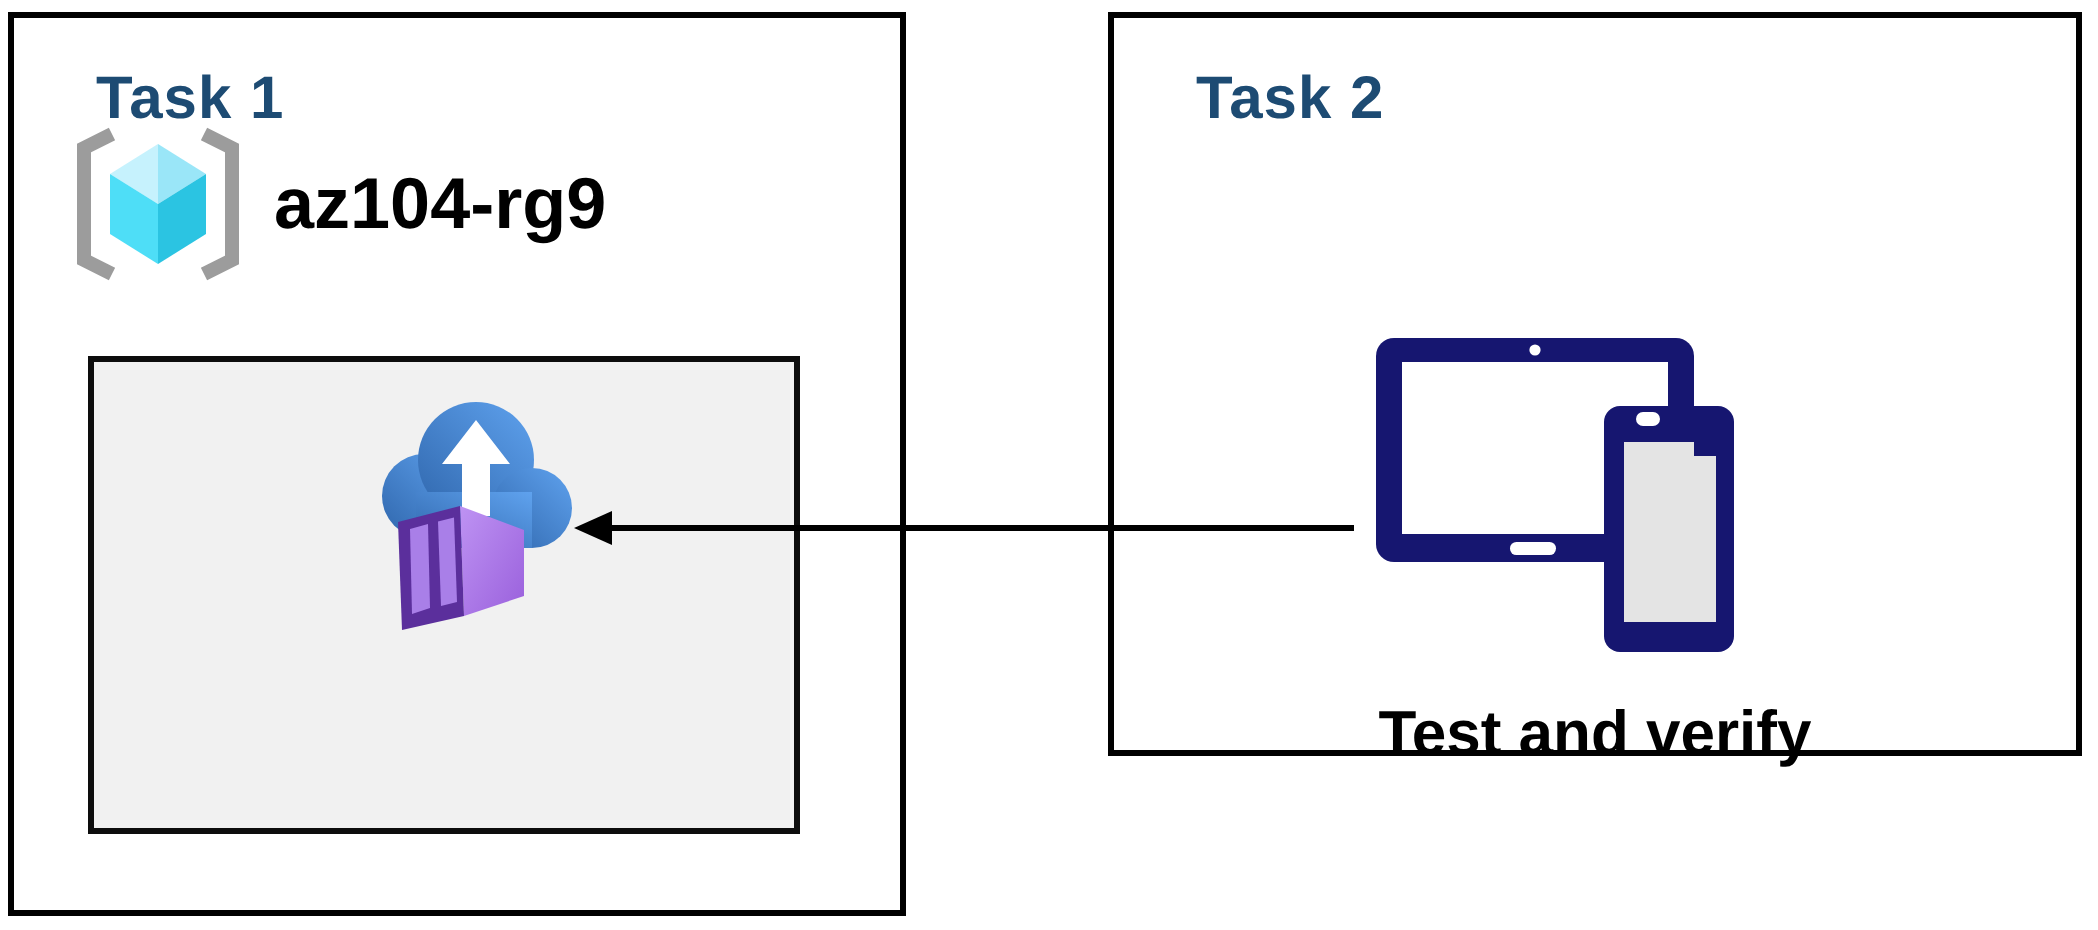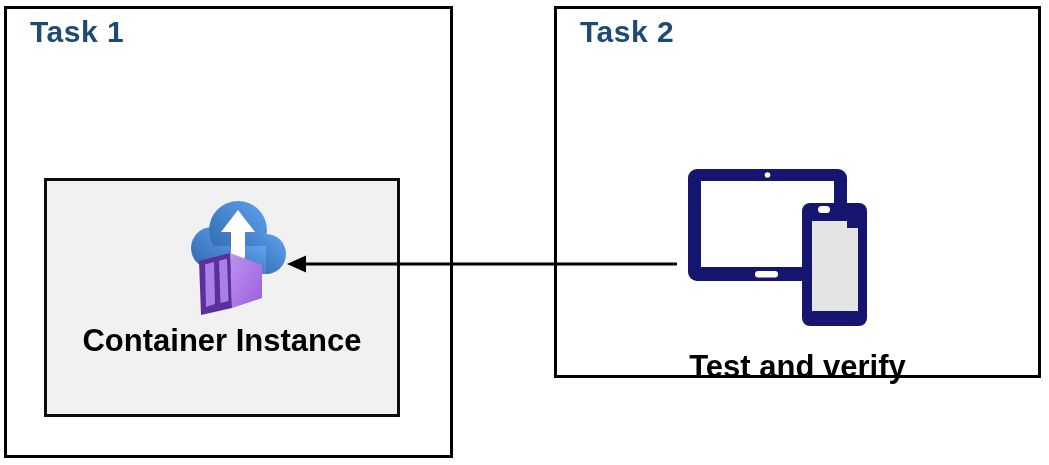--- a/index.html
+++ b/index.html
@@ -1,21 +1,21 @@
 <!DOCTYPE html>
 <html style="--task-title: #1D4B73; --box-border: #000000; --inner-box-bg: #F1F1F1; --inner-box-border: #0D0D0D; --label-text: #000000; --device-navy: #161670; --device-screen-gray: #E4E4E4; --bracket-gray: #9C9C9C; --cube-top-light: #C6F2FD; --cube-top: #9AE6F8; --cube-left: #4EDEF7; --cube-right: #2BC4E2; --cloud-dark: #2F66AC; --cloud-light: #5FA2EE; --container-front: #5B2F9C; --container-door: #A97FE8; --container-side-light: #BE93F3; --container-side-dark: #9A60DC; --arrow: #000000;"><head>
 <meta charset="utf-8">
 <style>
   html,body{margin:0;padding:0;background:#ffffff;}
   .canvas{position:relative;width:1049px;height:465px;background:#ffffff;overflow:hidden;
           font-family:"Liberation Sans", sans-serif;}
   .task-box{position:absolute;background:#ffffff;border:3px solid var(--box-border,#000);box-sizing:border-box;}
   .task1{left:4px;top:6px;width:449px;height:452px;}
   .task2{left:554px;top:6px;width:487px;height:372px;}
-  .task-title{position:absolute;left:23px;top:6px;margin:0;font-size:30px;font-weight:bold;
+  .task-title{position:absolute;left:23px;top:6px;margin:18px;font-size:30px;font-weight:bold;
               color:var(--task-title,#1D4B73);letter-spacing:0.5px;}
   .rg-row{position:absolute;left:28px;top:52px;display:flex;align-items:center;gap:14px;}
   .rg-name{font-size:36px;font-weight:bold;color:var(--label-text,#000);}
   .ci-box{position:absolute;left:37px;top:169px;width:356px;height:239px;box-sizing:border-box;
           background:var(--inner-box-bg,#F1F1F1);border:3px solid var(--inner-box-border,#0D0D0D);}
   .ci-icon{position:absolute;left:141px;top:17px;}
   .ci-label{position:absolute;left:0;right:0;top:142px;text-align:center;
             font-size:31px;font-weight:bold;color:var(--label-text,#000);}
   .devices{position:absolute;left:128px;top:156px;}
   .verify-label{position:absolute;left:0;right:0;top:340px;text-align:center;
@@ -23,20 +23,31 @@
   .arrow-overlay{position:absolute;left:0;top:0;width:1049px;height:465px;pointer-events:none;}
 </style>
 </head>
 <body>
 
 <div class="canvas">
 
   <section class="task-box task1">
     <h2 class="task-title">Task 1</h2>
 
+    <div class="rg-row">
+      <svg width="88" height="82" viewBox="0 0 88 82">
+        <path d="M21 6 L7 13 L7 69 L21 76" fill="none" stroke="#9C9C9C" stroke-width="7"></path>
+        <path d="M67 6 L81 13 L81 69 L67 76" fill="none" stroke="#9C9C9C" stroke-width="7"></path>
+        <polygon points="44,11 20,26 44,41" fill="#C6F2FD"></polygon>
+        <polygon points="44,11 68,26 44,41" fill="#9AE6F8"></polygon>
+        <polygon points="20,26 44,41 44,71 20,56" fill="#4EDEF7"></polygon>
+        <polygon points="44,41 68,26 68,56 44,71" fill="#2BC4E2"></polygon>
+      </svg>
+      <span class="rg-name">az104-rg9</span>
+    </div>
 
     <div class="ci-box">
       <svg class="ci-icon" width="100" height="122" viewBox="0 0 100 122">
         <defs>
           <linearGradient id="cloudg" x1="0" y1="1" x2="1" y2="0">
             <stop offset="0" stop-color="#2F66AC"></stop>
             <stop offset="1" stop-color="#5FA2EE"></stop>
           </linearGradient>
           <linearGradient id="sideg" x1="0" y1="0" x2="1" y2="1">
             <stop offset="0" stop-color="#BE93F3"></stop>
@@ -53,21 +64,20 @@
 
         <polygon fill="#ffffff" points="50,12 67,34 57,34 57,60 43,60 43,34 33,34"></polygon>
 
         <g>
           <polygon points="42,55 74,67 74,100 44,110" fill="url(#sideg)"></polygon>
           <polygon points="11,63 42,55 44,110 13,117" fill="#5B2F9C"></polygon>
           <polygon points="17,66.5 26,64 27,106 18,109" fill="#A97FE8"></polygon>
           <polygon points="31,62.8 39,60.8 40.5,103 32.5,105" fill="#A97FE8"></polygon>
         </g>
       </svg>
-      <div class="ci-label">Container Instance</div>
     </div>
   </section>
 
   <section class="task-box task2">
     <h2 class="task-title">Task 2</h2>
 
     <svg class="devices" width="186" height="162" viewBox="0 0 186 162">
 
       <g>
         <rect x="3" y="4" width="159" height="112" rx="9" fill="#161670"></rect>

